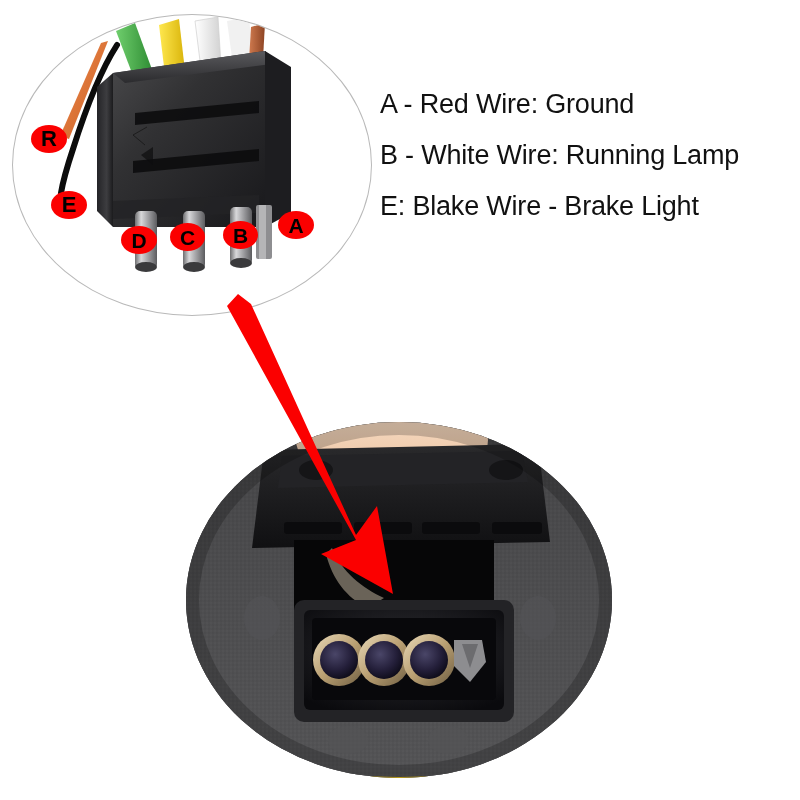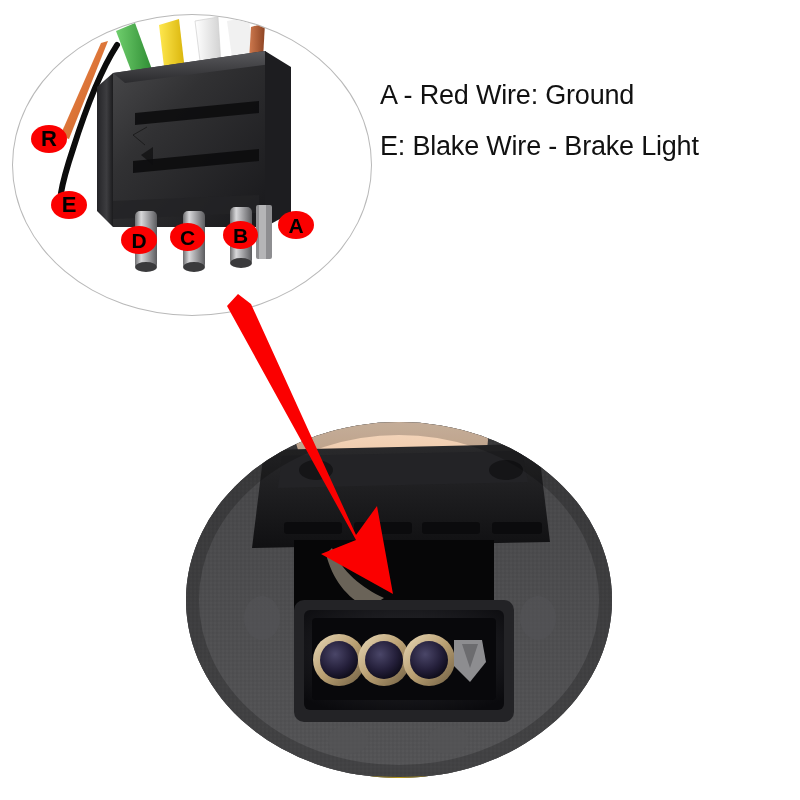--- a/index.html
+++ b/index.html
@@ -17,21 +17,21 @@
   #connector-photo{position:absolute;left:0;top:0;width:358px;height:300px;}
 
   .badge{
     position:absolute;background:#fb0000;border-radius:50%;
     display:flex;align-items:center;justify-content:center;
     color:#000;font-weight:700;font-family:"Liberation Sans",sans-serif;
     line-height:1;
   }
 
   
-  #legend{position:absolute;left:380px;top:80px;width:416px;}
+  #legend{position:absolute;left:380px;top:89px;width:416px;}
   .legend-line{
     font-size:27px;color:#111;font-family:"Liberation Sans",sans-serif;
     white-space:nowrap;letter-spacing:-0.2px;
   }
   .legend-line.sp-wide{margin-bottom:20px;}
   .legend-line.sp-tight{margin-bottom:17px;}
 
   
   #photo-circle{
     position:absolute;left:186px;top:422px;width:426px;height:356px;
@@ -148,20 +148,21 @@
     <div class="badge" style="left:210px;top:206px;width:35px;height:28px;font-size:21px;">
       <span>B</span>
     </div>
     <div class="badge" style="left:265px;top:196px;width:36px;height:28px;font-size:21px;">
       <span>A</span>
     </div>
   </div>
 
   <div id="legend">
     <div class="legend-line sp-wide">A - Red Wire: Ground</div>
+    <div class="legend-line sp-wide">B - White Wire: Running Lamp</div>
     <div class="legend-line sp-tight">E: Blake Wire - Brake Light</div>
   </div>
 
   <div id="photo-circle">
     <svg id="socket-photo" viewBox="0 0 426 356">
       <defs>
         <linearGradient id="bumperG" x1="0" y1="0" x2="0" y2="1">
           <stop offset="0%" stop-color="#3e3e40"></stop>
           <stop offset="45%" stop-color="#4b4b4d"></stop>
           <stop offset="100%" stop-color="#58585a"></stop>

